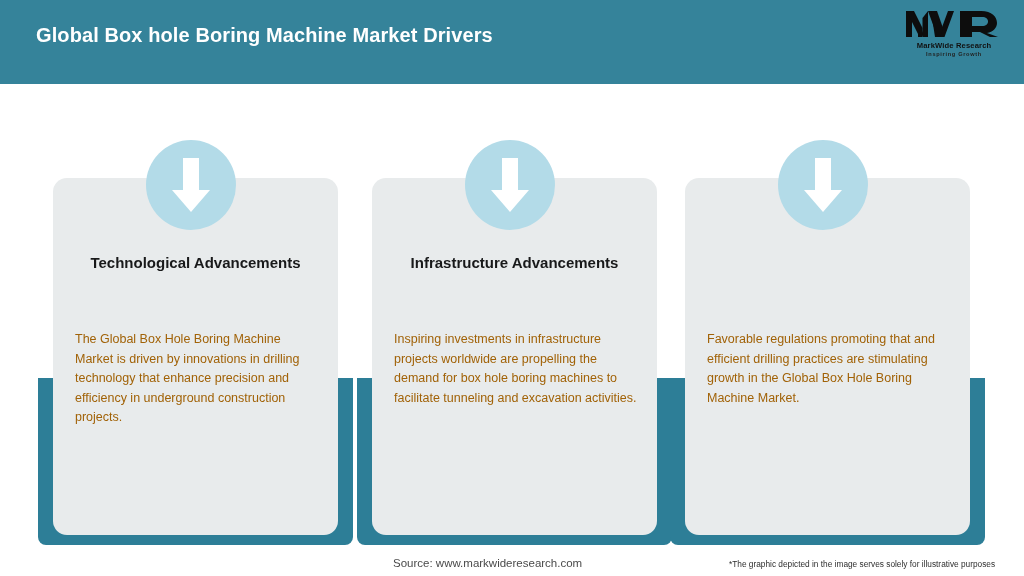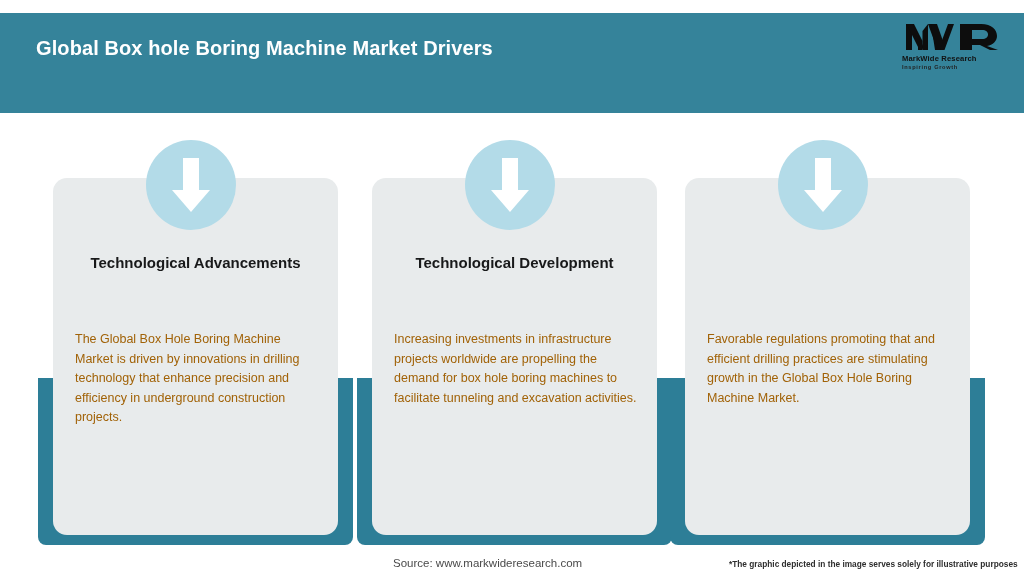--- a/index.html
+++ b/index.html
@@ -19,44 +19,44 @@
     position: absolute;
     left: 0; top: 0;
     width: 1024px;
     height: 576px;
     background: #ffffff;
   }
 
   
   .header-bar {
     position: absolute;
-    left: 0; top: 13px;
-    width: 1024px;
-    height: 100px;
+    left: 0; top: 0;
+    width: 1024px;
+    height: 84px;
     background: #35839a;
   }
   .header-title {
     position: absolute;
     left: 36px;
     top: 24px;
     font-size: 20px;
     font-weight: bold;
     color: #ffffff;
     letter-spacing: 0.1px;
     white-space: nowrap;
   }
 
   
   .logo {
     position: absolute;
     right: 18px;
     top: 8px;
     width: 104px;
     height: 52px;
-    text-align: left;
+    text-align: center;
   }
   .logo-mark {
     width: 104px;
     height: 32px;
     display: block;
   }
   .logo-name {
     font-size: 7.6px;
     font-weight: bold;
     color: #111111;
@@ -162,21 +162,20 @@
     color: #4a4a4a;
     white-space: nowrap;
   }
   .disclaimer {
     position: absolute;
     left: 729px;
     top: 559px;
     font-size: 8.3px;
     color: #2e2e2e;
     white-space: nowrap;
-    font-weight: bold;
   }
 </style>
 </head>
 <body>
 
 <div class="slide">
 
   <div class="header-bar">
     <div class="header-title">Global Box hole Boring Machine Market Drivers</div>
 
@@ -210,22 +209,22 @@
       <div class="icon-circle">
         <svg class="arrow-svg" viewBox="0 0 90 90">
           <polygon points="37,18 53,18 53,50 64,50 45,72 26,50 37,50" fill="#ffffff"></polygon>
         </svg>
       </div>
     </div>
 
     <div class="card-wrap c2">
       <div class="bracket"></div>
       <div class="card">
-        <div class="card-title">Technological Development</div>
-        <div class="card-body">Increasing investments in infrastructure projects worldwide are propelling the demand for box hole boring machines to facilitate tunneling and excavation activities.</div>
+        <div class="card-title">Infrastructure Advancements</div>
+        <div class="card-body">Inspiring investments in infrastructure projects worldwide are propelling the demand for box hole boring machines to facilitate tunneling and excavation activities.</div>
       </div>
       <div class="icon-circle">
         <svg class="arrow-svg" viewBox="0 0 90 90">
           <polygon points="37,18 53,18 53,50 64,50 45,72 26,50 37,50" fill="#ffffff"></polygon>
         </svg>
       </div>
     </div>
 
     <div class="card-wrap c3">
       <div class="bracket"></div>

